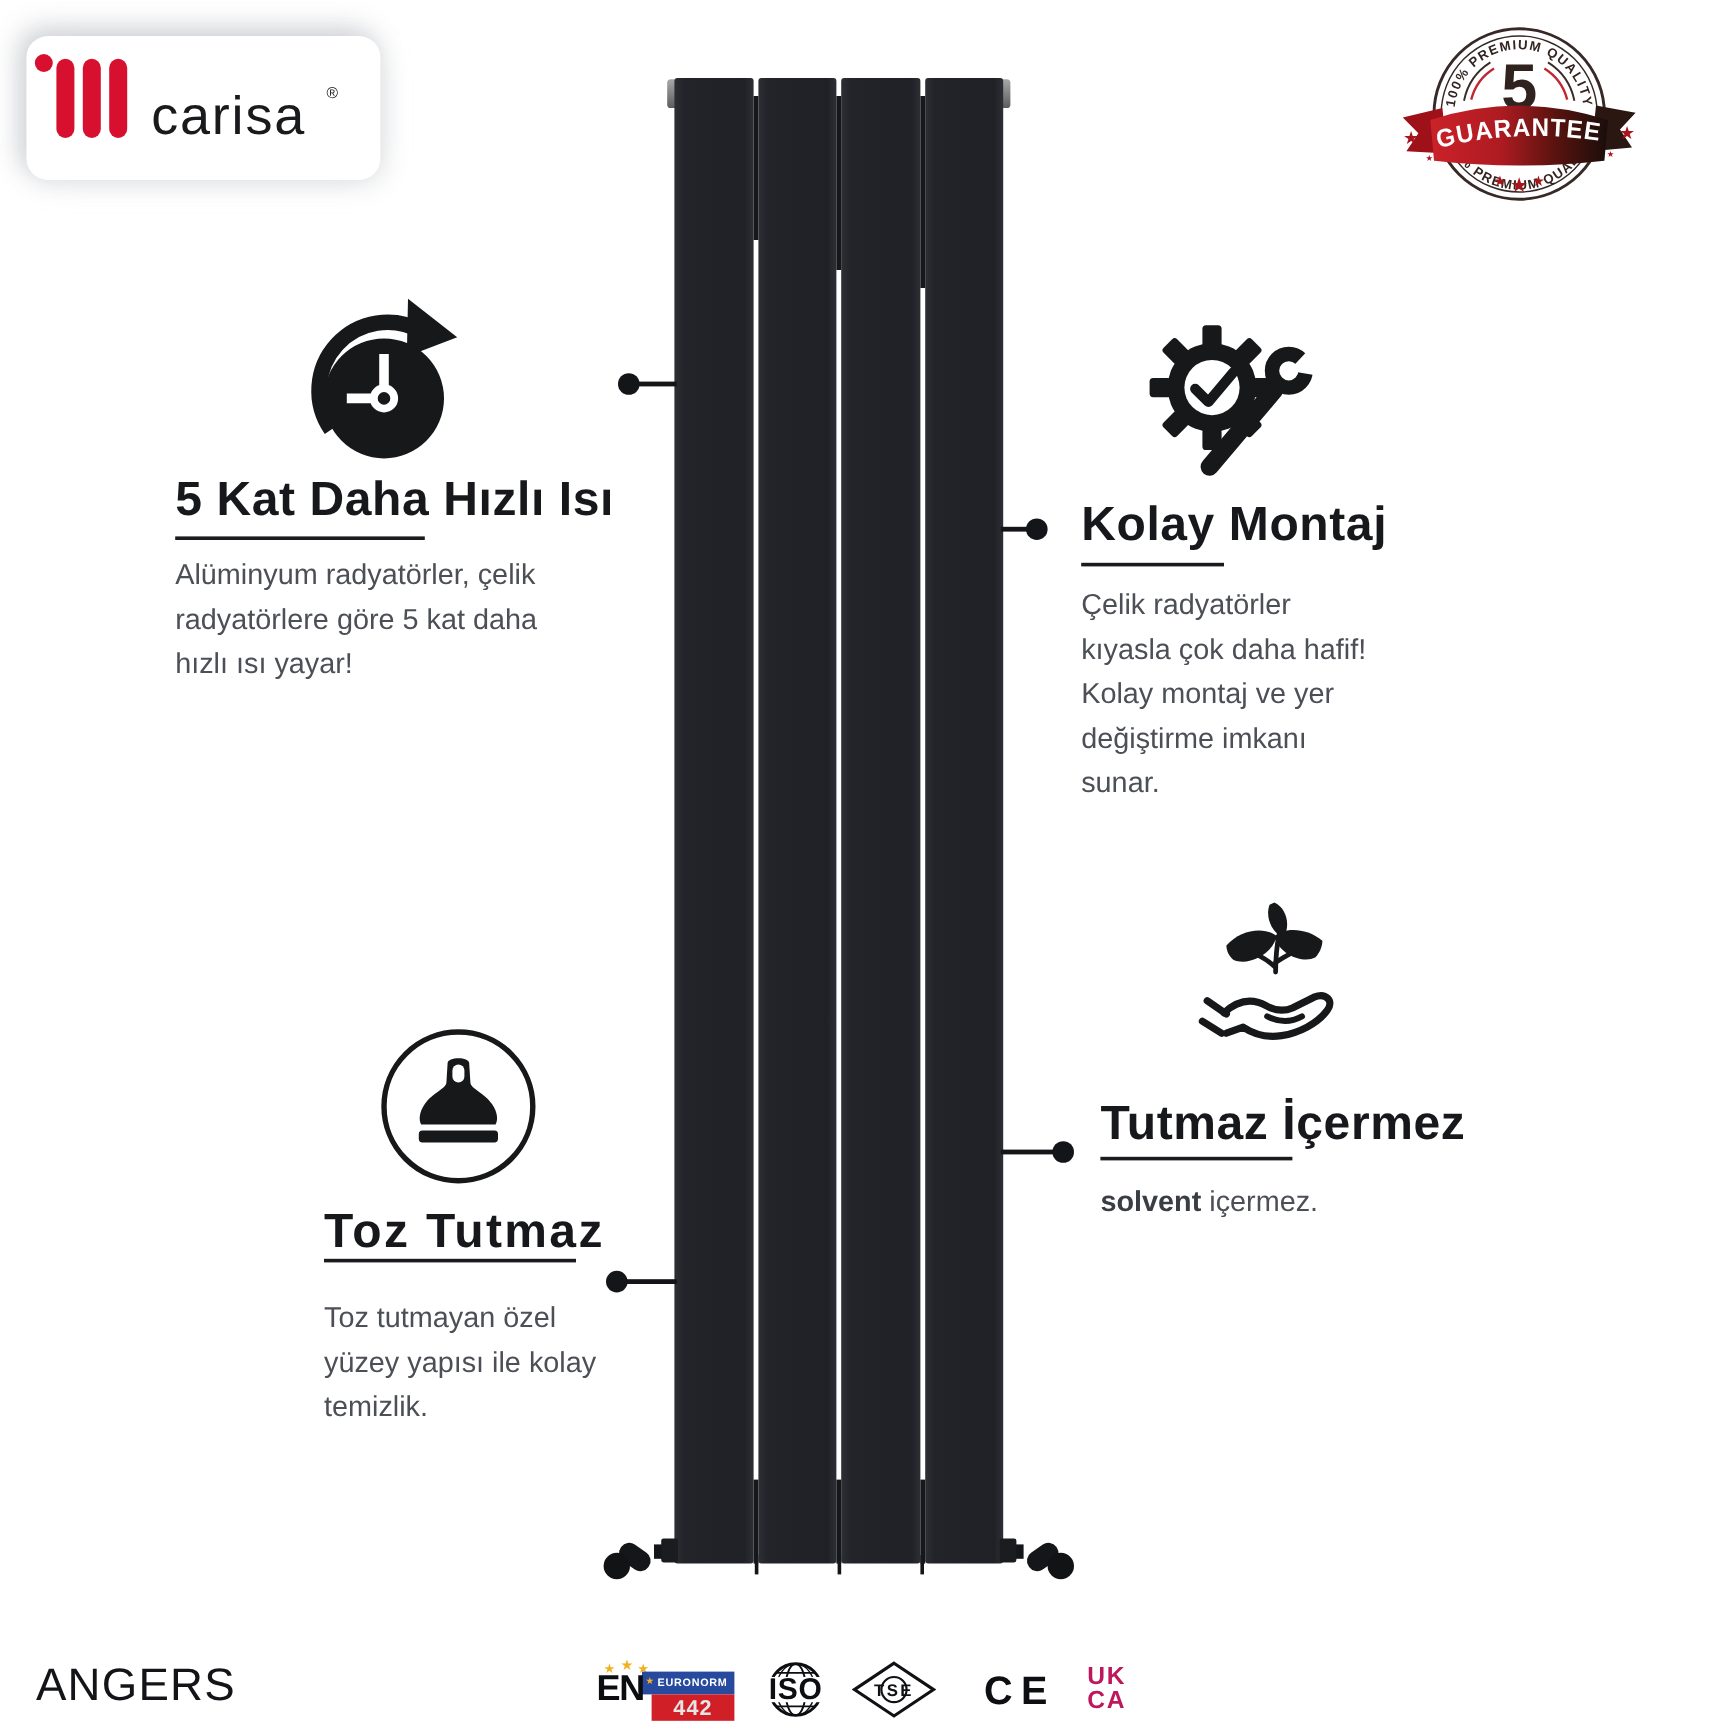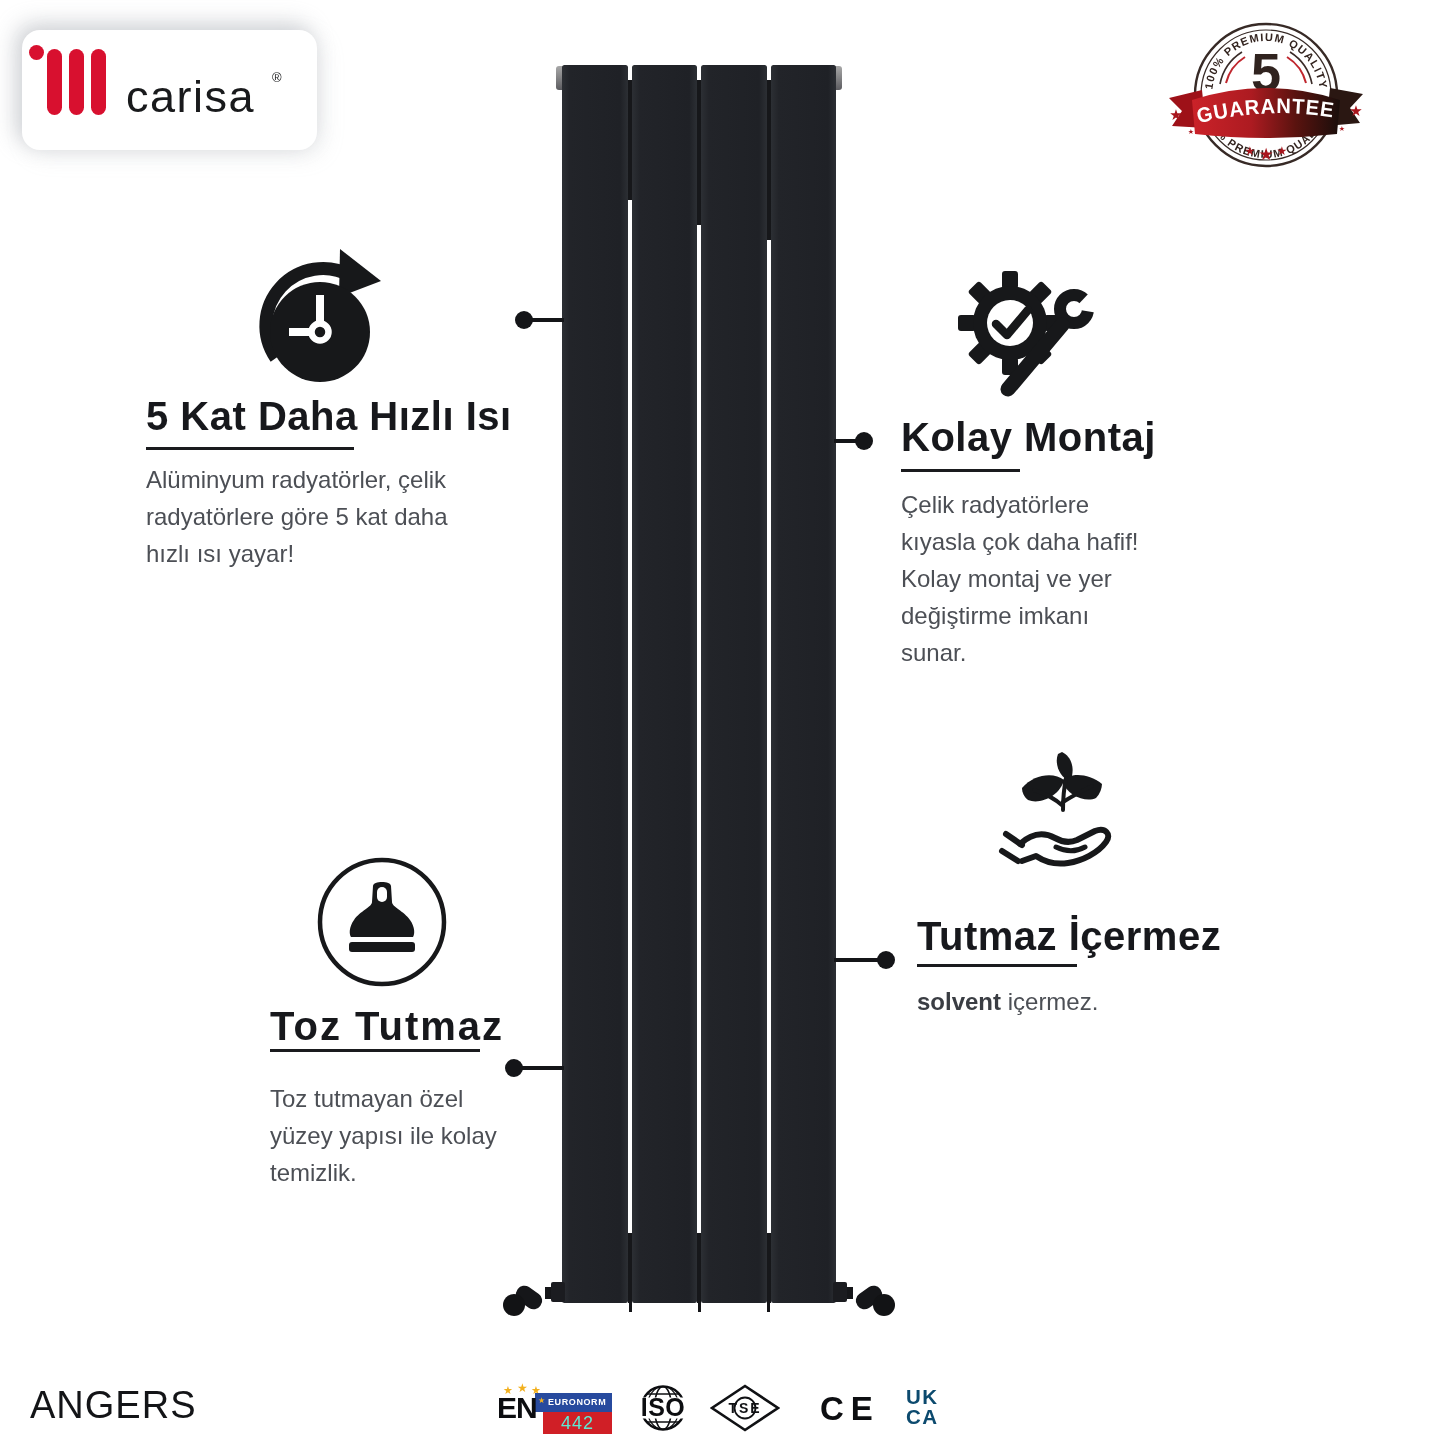--- a/index.html
+++ b/index.html
@@ -27,29 +27,29 @@
   .connector-line{height:4px;background:#141518;z-index:4;}
   .connector-dot{width:18px;height:18px;border-radius:50%;background:#141518;z-index:4;}
   
   .feature-title{font-weight:700;font-size:40px;letter-spacing:.5px;color:#17181c;white-space:nowrap;line-height:1.1;}
   .feature-underline{height:3px;background:#1a1b1e;}
   .feature-desc{font-size:24px;line-height:37px;color:#4c4f55;white-space:pre-line;}
   .feature-desc strong{color:#3a3d43;}
   
   .product-name{left:30px;top:1384px;font-size:38px;font-weight:400;letter-spacing:1px;color:#131417;text-align:center;}
   .ce-mark{left:820px;top:1390px;font-size:33px;font-weight:600;letter-spacing:7px;color:#0d0e11;}
-  .ukca-mark{left:906px;top:1387px;font-size:20.5px;line-height:19.5px;font-weight:800;letter-spacing:1.5px;color:#0c4a6e;white-space:pre-line;}
+  .ukca-mark{left:906px;top:1387px;font-size:20.5px;line-height:19.5px;font-weight:800;letter-spacing:1.5px;color:#be185d;white-space:pre-line;}
   .en442{left:497px;top:1383px;width:118px;height:50px;}
   .en442 .star{position:absolute;color:#f2b01e;}
   .en442 .en{position:absolute;left:0;top:8px;font-size:30px;font-weight:800;letter-spacing:-1px;color:#0c0d10;z-index:2;}
   .en442 .bluebox{position:absolute;left:38px;top:10px;width:77px;height:19px;background:#274a9e;}
   .en442 .bluebox .star{left:3px;top:3px;font-size:8px;}
   .en442 .euronorm{position:absolute;left:13px;top:4px;font-size:9px;font-weight:700;letter-spacing:.6px;color:#fff;}
   .en442 .redbox{position:absolute;left:46px;top:29px;width:69px;height:22px;background:#d01f26;
-    display:flex;align-items:center;justify-content:center;font-size:18px;font-weight:400;letter-spacing:1px;color:#5eead4;}
+    display:flex;align-items:center;justify-content:center;font-size:18px;font-weight:700;letter-spacing:1px;color:#e5e5e5;}
   svg text{font-family:"Liberation Sans",sans-serif;}
 </style>
 </head>
 <body>
 
 <div class="abs logo-card">
   <div class="abs logo-dot"></div>
   <div class="abs logo-bar" style="left:25px;"></div>
   <div class="abs logo-bar" style="left:47px;"></div>
   <div class="abs logo-bar" style="left:69px;"></div>
@@ -163,21 +163,21 @@
     <circle cx="60" cy="60" r="37"></circle>
   </g>
   <circle cx="60" cy="60" r="23" fill="#ffffff"></circle>
   <path d="M 46,61 L 57,72 L 78,47" fill="none" stroke="#17181a" stroke-width="8.5" stroke-linecap="round" stroke-linejoin="round"></path>
   <circle cx="124" cy="46" r="14" fill="none" stroke="#17181a" stroke-width="12"></circle>
   <polygon points="124,46 156,12 160,52" fill="#ffffff"></polygon>
   <line x1="58" y1="126" x2="112" y2="62" stroke="#17181a" stroke-width="15" stroke-linecap="round"></line>
 </svg>
 <div class="abs feature-title" style="left:901px;top:415px;">Kolay Montaj</div>
 <div class="abs feature-underline" style="left:901px;top:469px;width:119px;"></div>
-<div class="abs feature-desc" style="left:901px;top:486px;width:330px;">Çelik radyatörlere
+<div class="abs feature-desc" style="left:901px;top:486px;width:330px;">Çelik radyatörler
 kıyasla çok daha hafif!
 Kolay montaj ve yer
 değiştirme imkanı
 sunar.</div>
 
 <svg class="abs" style="left:316px;top:856px;" width="132" height="132" viewBox="0 0 132 132">
   <circle cx="66" cy="66" r="62" fill="#ffffff" stroke="#17181a" stroke-width="4.5"></circle>
   <path d="M57,30 C57,24.5 75,24.5 75,30 L76,46 C76,51 88,55 94,64 C99,71 99,78 97,81 L35,81 C33,78 33,71 38,64 C44,55 56,51 56,46 Z" fill="#17181a"></path>
   <rect x="61" y="31" width="10" height="15" rx="5" fill="#ffffff"></rect>
   <rect x="33" y="86" width="66" height="10" rx="3" fill="#17181a"></rect>

